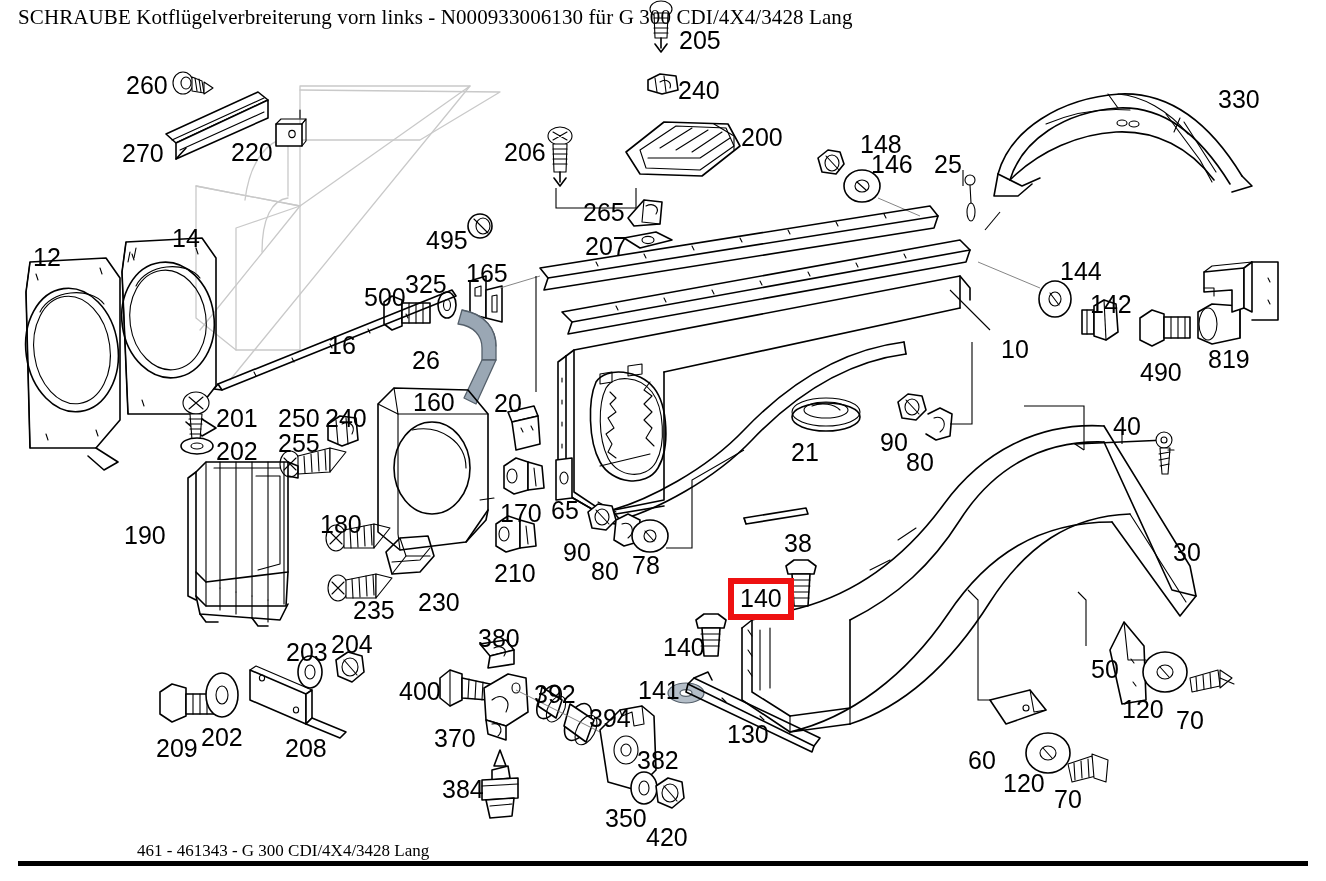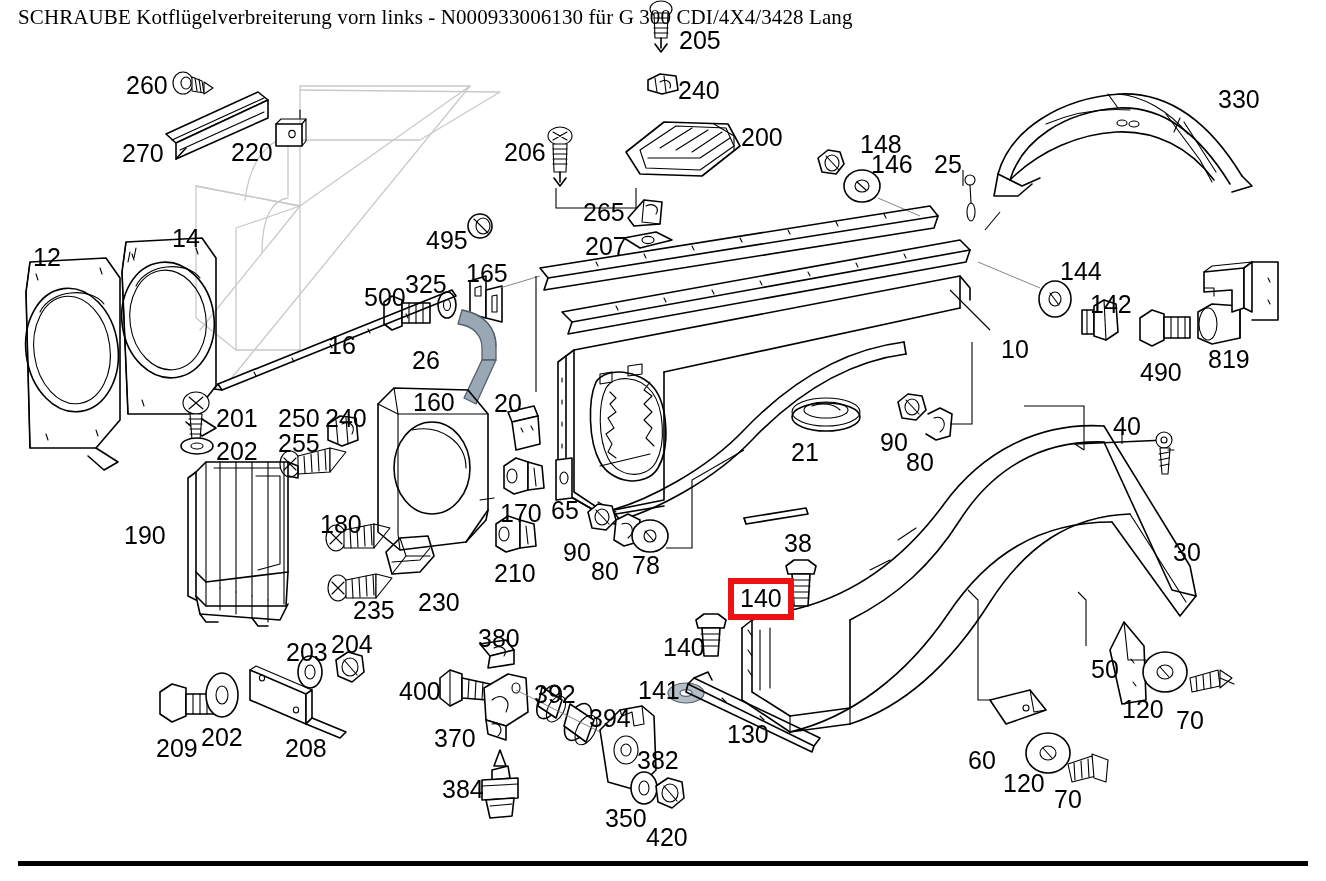--- a/index.html
+++ b/index.html
@@ -716,15 +716,16 @@
   <div class="lbl" style="left:478px;top:626px">380</div>
   <div class="lbl" style="left:399px;top:679px">400</div>
   <div class="lbl" style="left:434px;top:726px">370</div>
   <div class="lbl" style="left:534px;top:682px">392</div>
   <div class="lbl" style="left:589px;top:706px">394</div>
   <div class="lbl" style="left:637px;top:748px">382</div>
   <div class="lbl" style="left:442px;top:777px">384</div>
   <div class="lbl" style="left:605px;top:806px">350</div>
   <div class="lbl" style="left:646px;top:825px">420</div>
 
+  <div class="footer-text">461 - 461343 - G 300 CDI/4X4/3428 Lang</div>
   <div class="footer-rule"></div>
 
 </div>
 
 </body></html>

